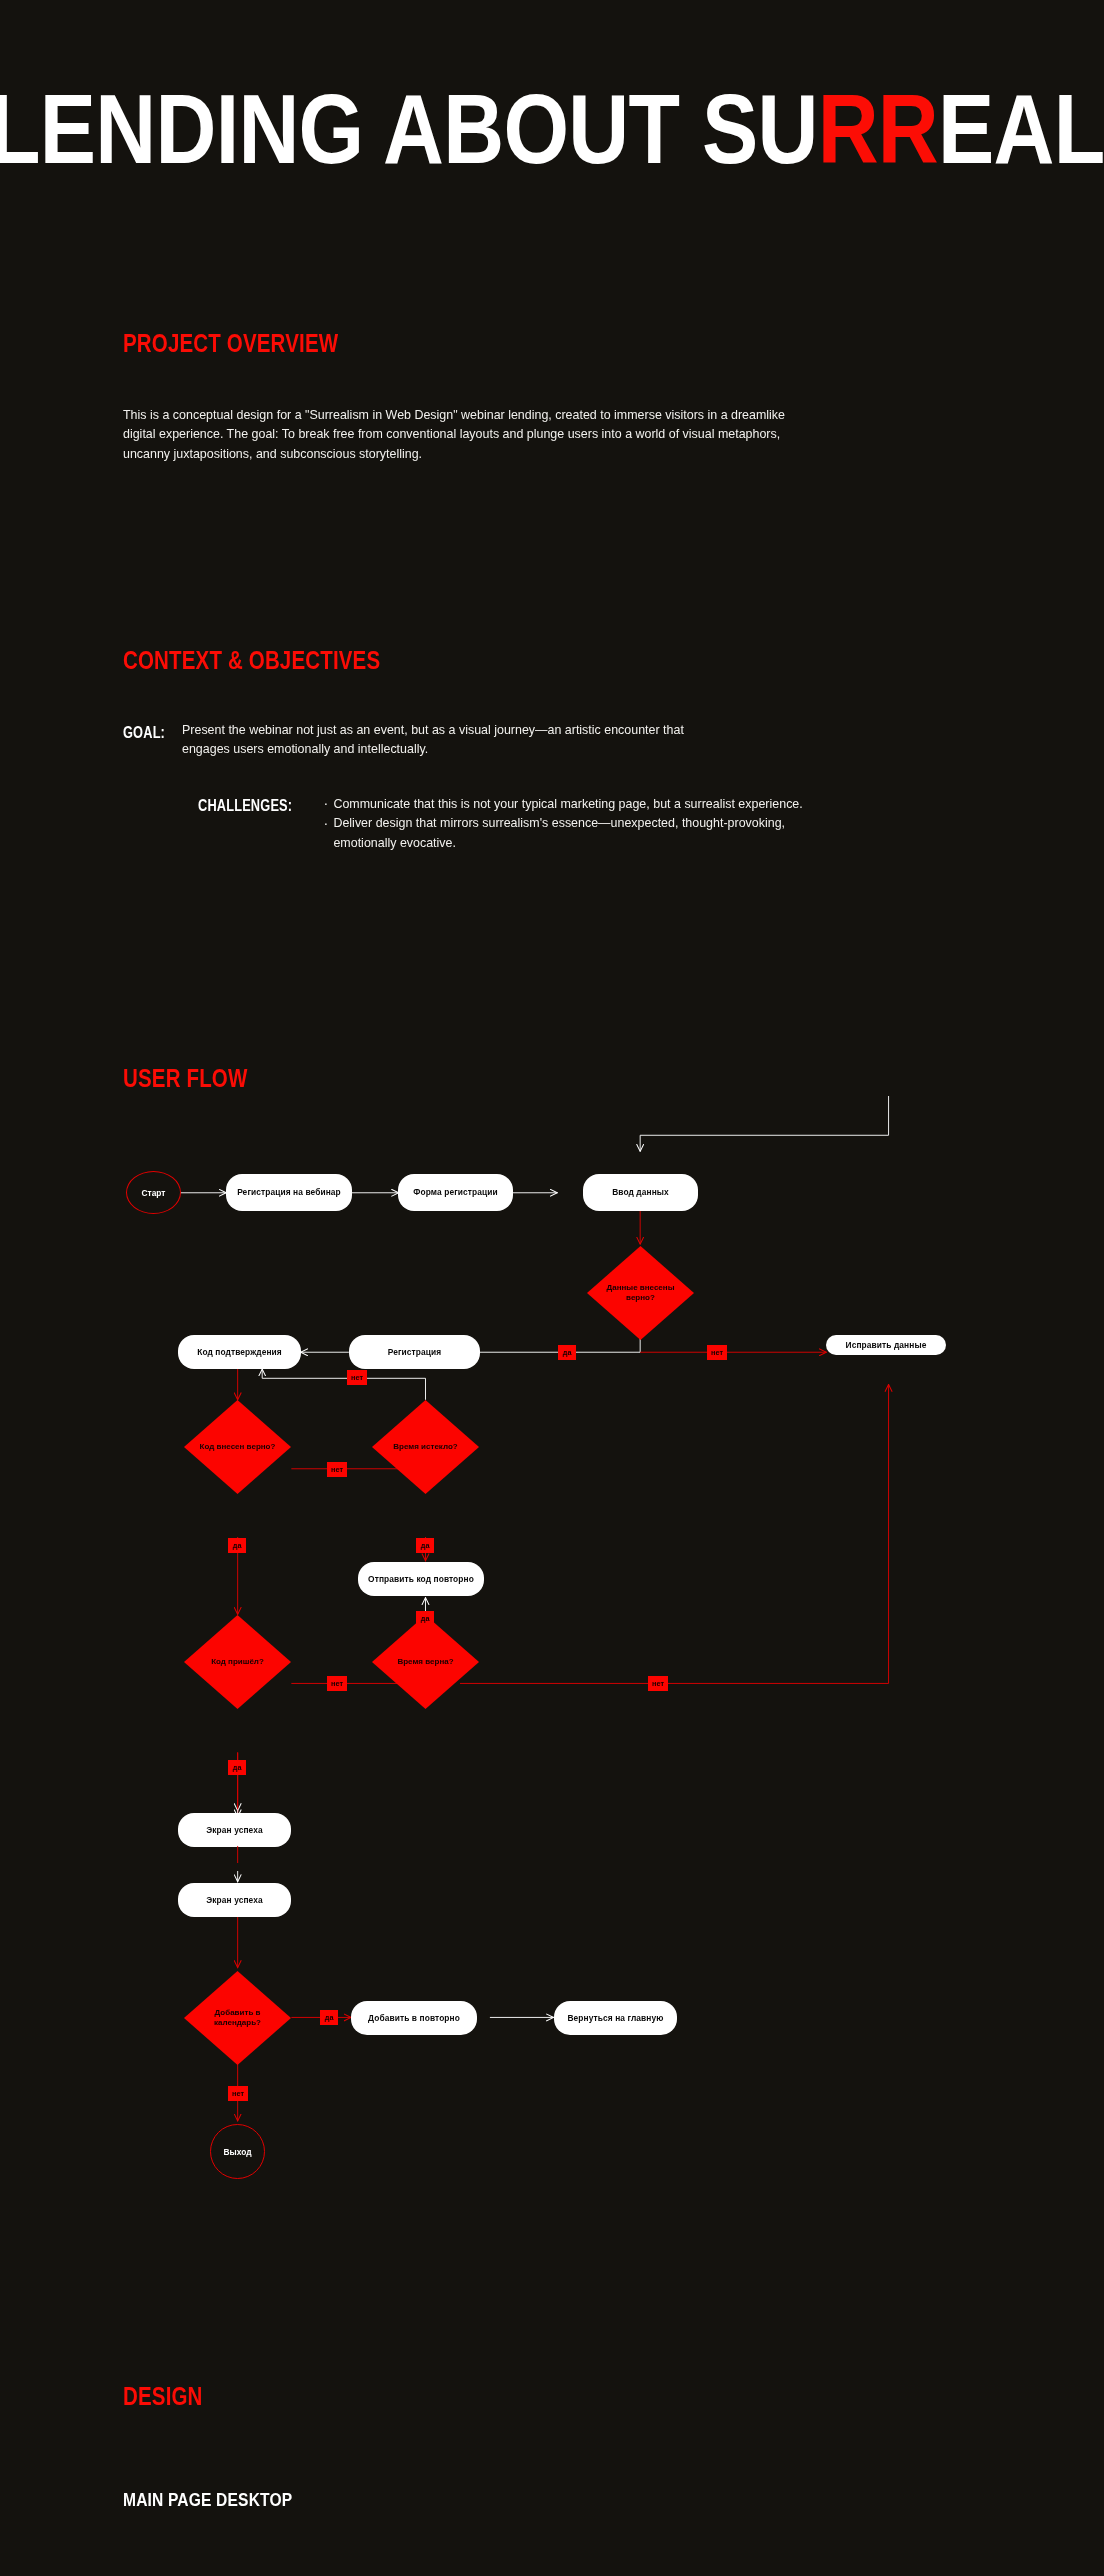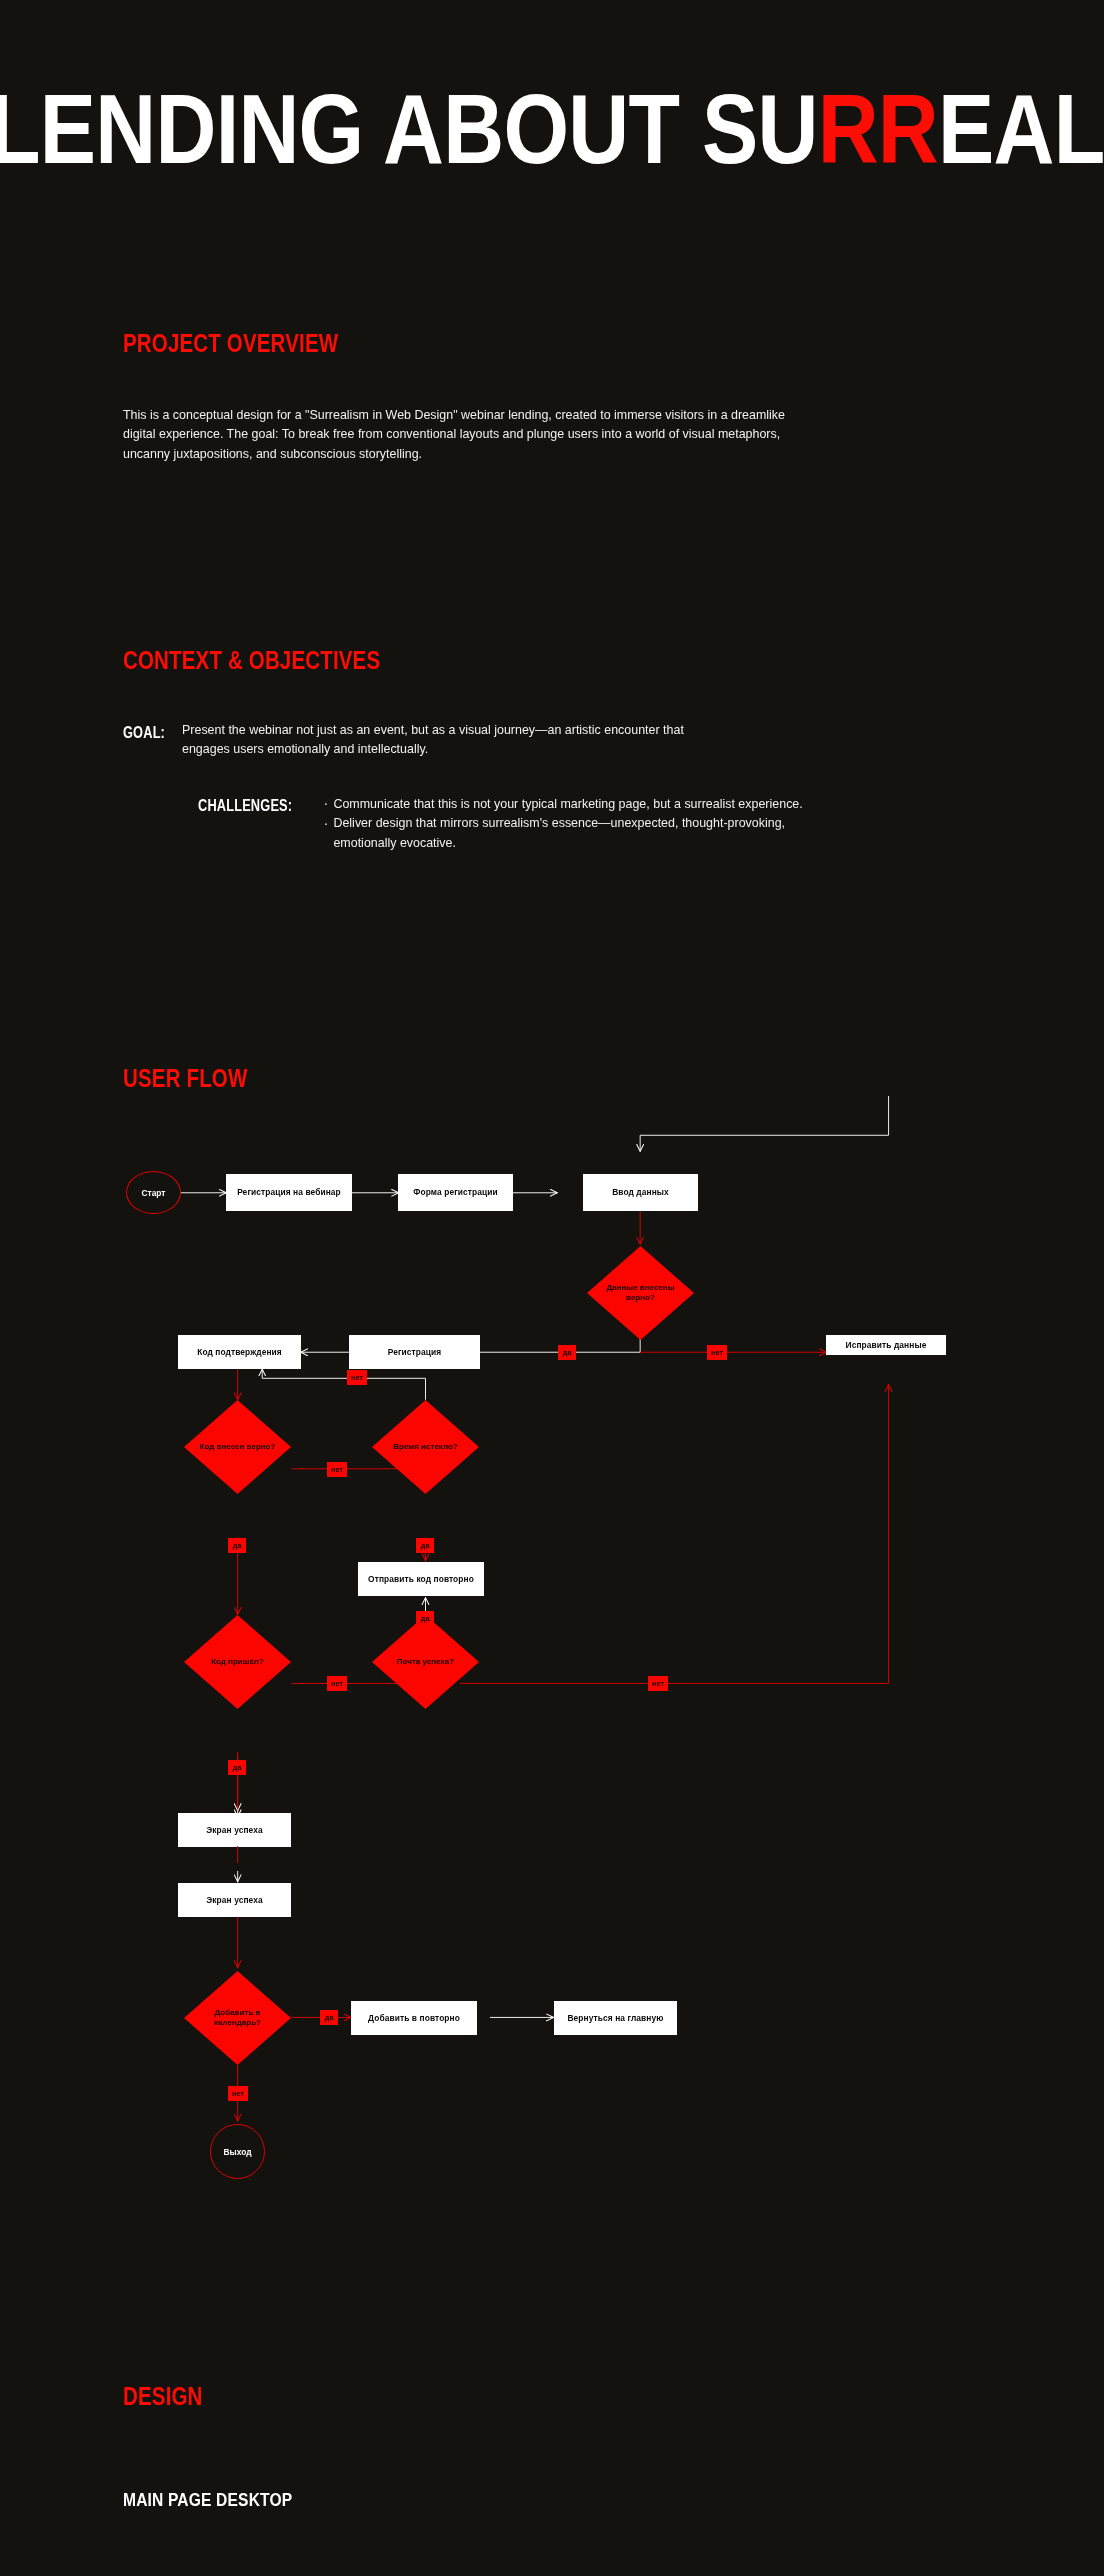--- a/index.html
+++ b/index.html
@@ -127,20 +127,21 @@
     display: flex;
     align-items: center;
     justify-content: center;
     text-align: center;
     font-family: "Liberation Sans Narrow", "Liberation Sans", sans-serif;
     font-weight: 700;
     font-size: 8.4px;
     line-height: 1.25;
     letter-spacing: 0.1px;
     padding: 1.5px 4.6px;
+    border-radius: 16px;
   }
   .terminator {
     position: absolute;
     border: 1.2px solid #e00000;
     border-radius: 50%;
     background: transparent;
     color: #ffffff;
     display: flex;
     align-items: center;
     justify-content: center;
@@ -302,21 +303,21 @@
 
     <div class="node" style="left:358px;top:466px;width:126px;height:34px">
       <span>Отправить код повторно</span>
     </div>
 
     <div class="diamond" style="left:184px;top:519px;width:107px;height:94px">
       <span>Код пришёл?</span>
     </div>
 
     <div class="diamond" style="left:372px;top:519px;width:107px;height:94px">
-      <span>Почта успеха?</span>
+      <span>Время верна?</span>
     </div>
 
     <div class="node" style="left:178px;top:717px;width:113px;height:34px">
       <span>Экран успеха</span>
     </div>
 
     <div class="edge-label" style="left:558px;top:249px;width:18.4px;height:15.3px">
         <span>да</span>
       </div>
     <div class="edge-label" style="left:707px;top:249px;width:20px;height:15.3px">

